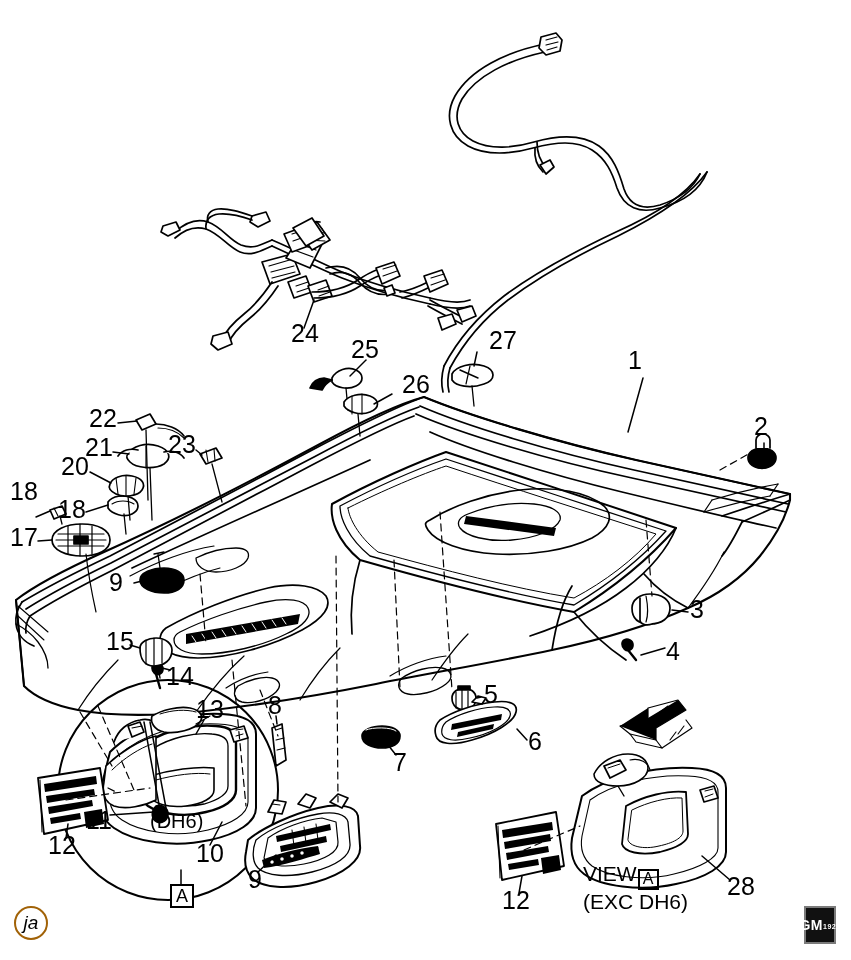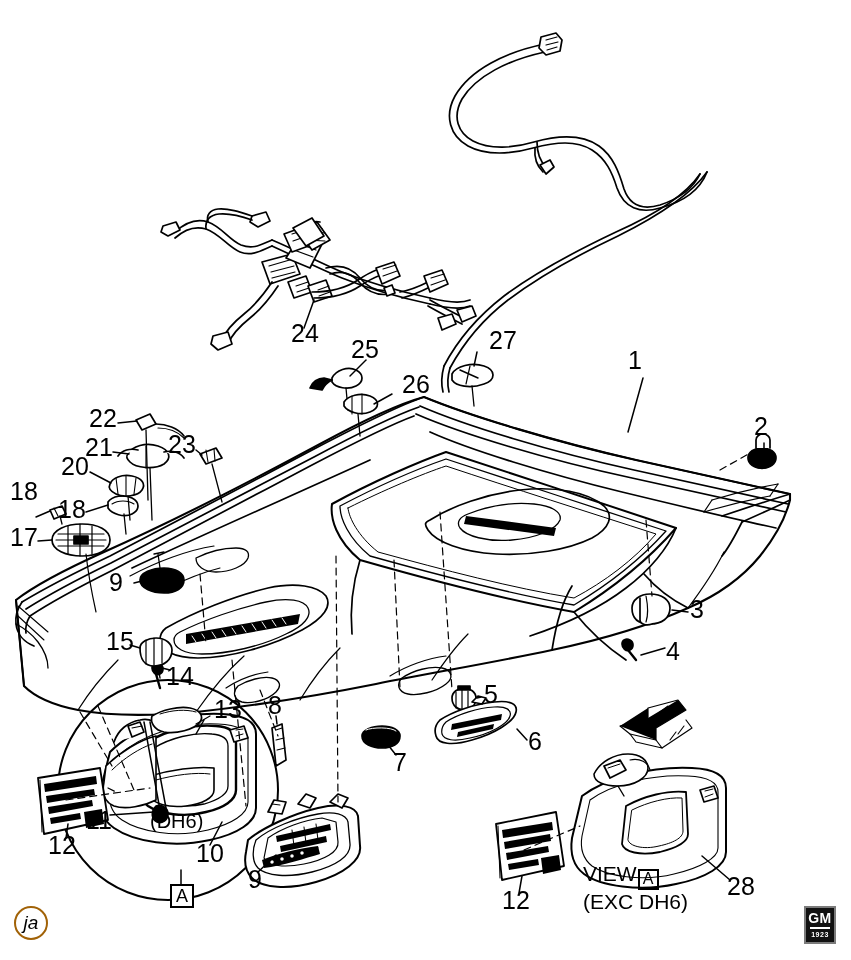--- a/index.html
+++ b/index.html
@@ -21,21 +21,21 @@
         justify-content:center;background:#fff;}
   .inlineA{display:inline-flex;width:21px;height:21px;border:2.2px solid #000;
         box-sizing:border-box;align-items:center;justify-content:center;
         font-size:16px;vertical-align:-3px;margin:0 1px;}
 
   .ja{position:absolute;left:14px;top:906px;width:30px;height:30px;border:2px solid #a16207;
       border-radius:50%;display:flex;align-items:center;justify-content:center;
       font-size:19px;font-style:italic;}
 
   .gm{position:absolute;left:804px;top:906px;width:32px;height:38px;background:#111;
-      border:2px solid #7b7b7b;box-sizing:border-box;display:flex;flex-direction:column;
+      border:2px solid #7b7b7b;box-sizing:border-box;display:flex;flex-direction:row;
       align-items:center;justify-content:center;}
   .gm .g1{color:#fff;font-size:14px;font-weight:bold;line-height:13px;letter-spacing:.5px;}
   .gm .bar{width:20px;height:2px;background:#fff;margin-top:2px;}
   .gm .g2{color:#fff;font-size:7px;font-weight:bold;margin-top:2px;letter-spacing:.5px;}
 </style>
 </head>
 <body>
 
 <div id="stage">
 
@@ -525,21 +525,21 @@
   <div class="cal" style="left:690px;top:597px;">3</div>
   <div class="cal" style="left:666px;top:639px;">4</div>
   <div class="cal" style="left:484px;top:682px;">5</div>
   <div class="cal" style="left:528px;top:729px;">6</div>
   <div class="cal" style="left:393px;top:750px;">7</div>
   <div class="cal" style="left:268px;top:693px;">8</div>
   <div class="cal" style="left:248px;top:867px;">9</div>
   <div class="cal" style="left:196px;top:841px;">10</div>
   <div class="cal" style="left:86px;top:808px;">11</div>
   <div class="cal" style="left:48px;top:833px;">12</div>
-  <div class="cal" style="left:196px;top:697px;margin-left:18px;">13</div>
+  <div class="cal" style="left:196px;top:697px;">13</div>
   <div class="cal" style="left:166px;top:664px;">14</div>
   <div class="cal" style="left:106px;top:629px;">15</div>
   <div class="cal" style="left:109px;top:570px;">9</div>
   <div class="cal" style="left:10px;top:525px;">17</div>
   <div class="cal" style="left:10px;top:479px;">18</div>
   <div class="cal" style="left:58px;top:497px;">18</div>
   <div class="cal" style="left:61px;top:454px;">20</div>
   <div class="cal" style="left:85px;top:435px;">21</div>
   <div class="cal" style="left:89px;top:406px;">22</div>
   <div class="cal" style="left:168px;top:432px;">23</div>

